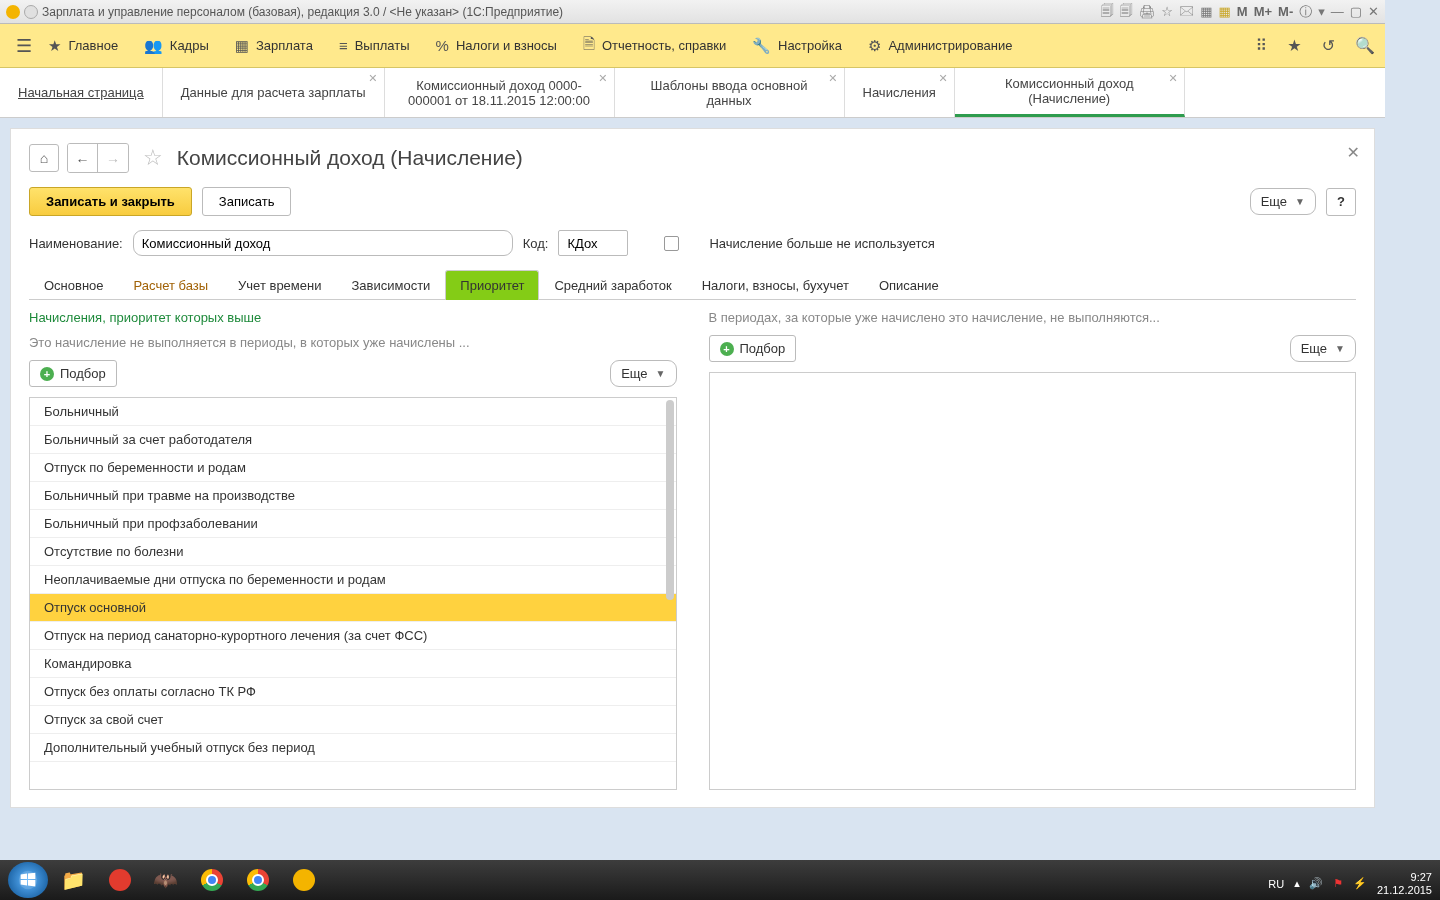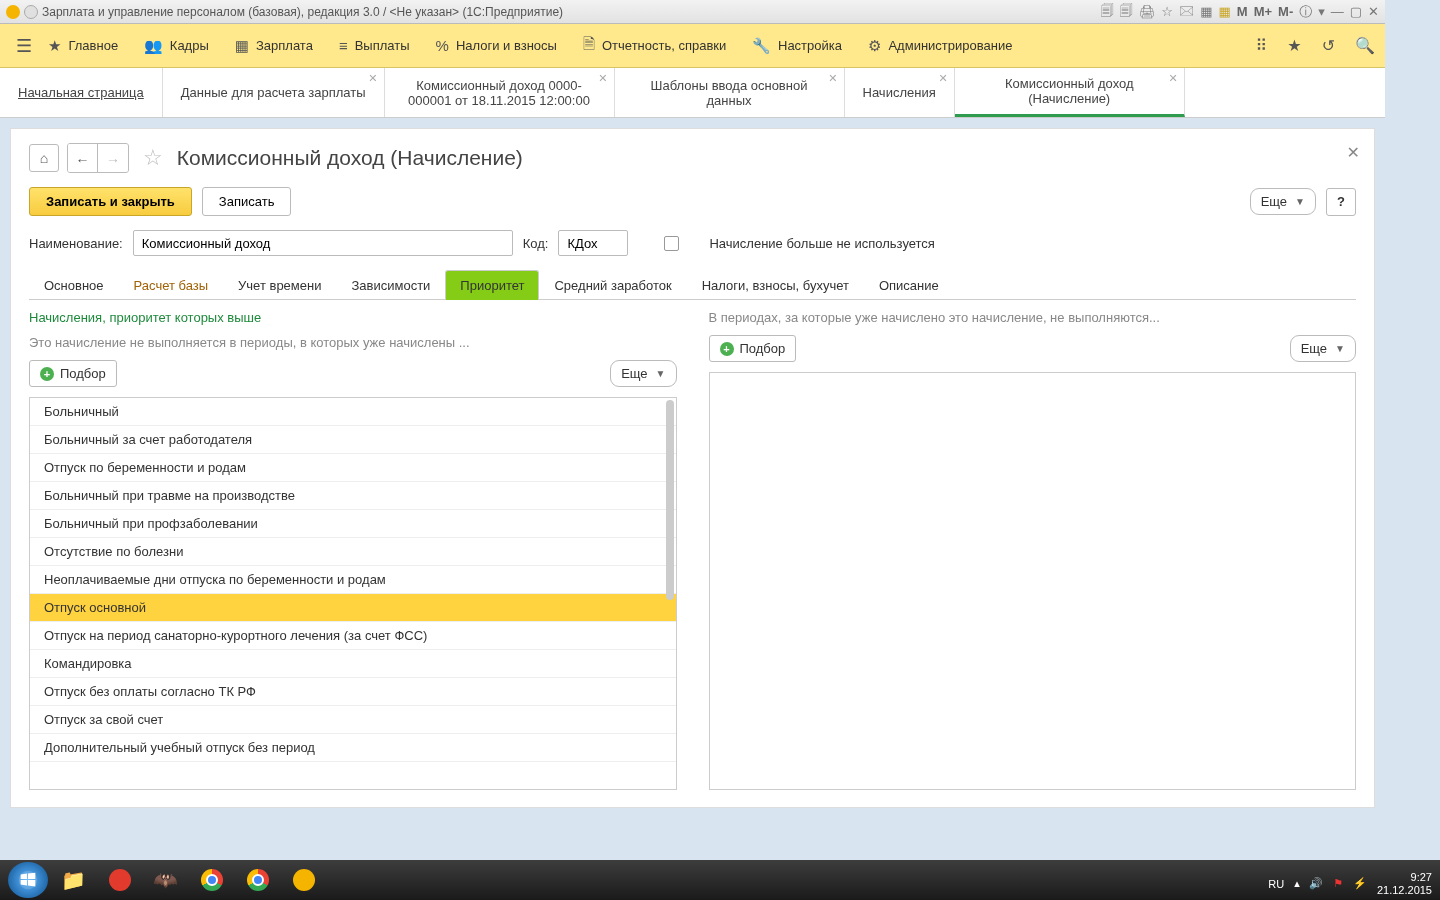--- a/index.html
+++ b/index.html
@@ -40,21 +40,21 @@
 .btn-yellow { background:linear-gradient(#ffe26b,#f8cc3f); border:1px solid #c9a627; padding:6px 16px; border-radius:3px; font-weight:bold; cursor:pointer; font-size:13px; }
 .btn-white { background:#fff; border:1px solid #bbb; padding:6px 16px; border-radius:3px; cursor:pointer; font-size:13px; }
 .btn-more { background:#fff; border:1px solid #bbb; padding:5px 10px; border-radius:9px; cursor:pointer; display:flex; align-items:center; gap:8px; font-size:13px; }
 .btn-more .caret { font-size:10px; color:#666; }
 .btn-help { width:30px; height:28px; border:1px solid #bbb; background:#fff; border-radius:3px; display:flex; align-items:center; justify-content:center; cursor:pointer; font-weight:bold; }
 .spacer { flex:1; }
 
 .field-row { display:flex; align-items:center; gap:10px; margin-bottom:14px; }
 .field-row label { color:#333; }
 .input-text { border:1px solid #bbb; padding:4px 8px; height:26px; border-radius:2px; font-size:13px; }
-.name-input { width:380px; }
+.name-input { width:380px;border-radius:9px; }
 .code-input { width:70px; }
 .checkbox { width:15px; height:15px; border:1px solid #999; border-radius:2px; cursor:pointer; }
 
 .inner-tabs { display:flex; border-bottom:1px solid #ccc; margin-bottom:10px; }
 .inner-tabs .itab { padding:7px 14px; border:1px solid transparent; border-bottom:none; cursor:pointer; font-size:13px; color:#333; margin-bottom:-1px; }
 .inner-tabs .itab.disabled { color:#a16207; }
 .inner-tabs .itab.active { border-color:#ccc; background:#84cc16; border-top-left-radius:3px; border-top-right-radius:3px; }
 
 .priority-cols { display:flex; gap:32px; height:480px; }
 .priority-col { flex:1; display:flex; flex-direction:column; }

